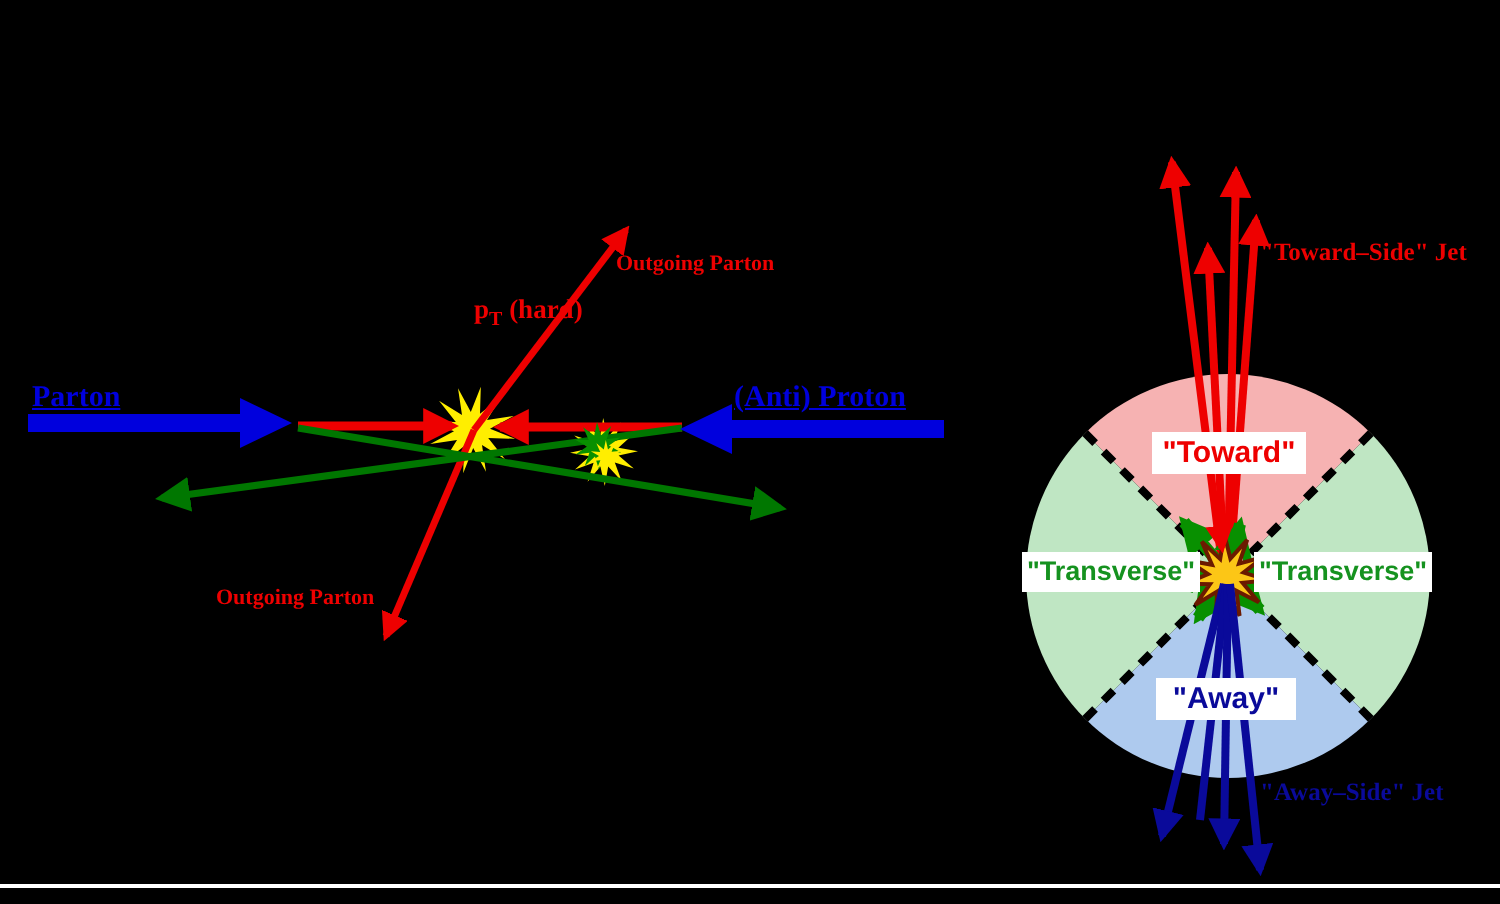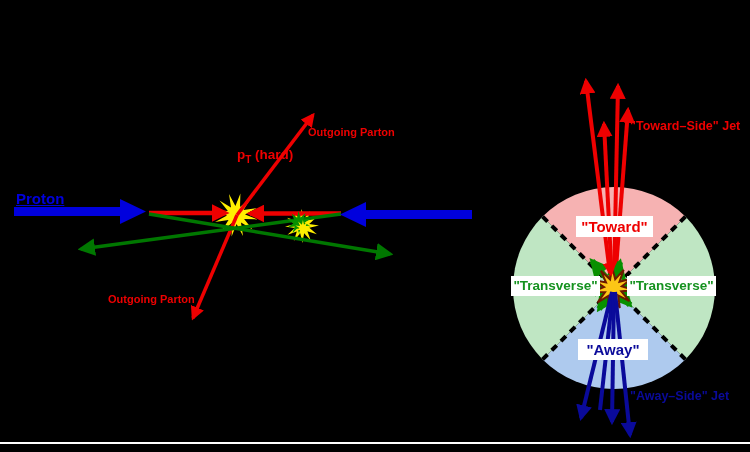--- a/index.html
+++ b/index.html
@@ -1,19 +1,19 @@
 <!DOCTYPE html>
 <html><head>
 <meta charset="utf-8">
 <style>
   html,body{margin:0;padding:0;background:#000;}
   #stage{position:relative;width:750px;height:452px;background:#000;overflow:hidden;
          font-family:"Liberation Sans",sans-serif;}
   #diagram-svg{position:absolute;left:0;top:0;}
-  .lbl{position:absolute;font-weight:bold;white-space:nowrap;line-height:1.1;}
+  .lbl{position:absolute;font-weight:bold;white-space:nowrap;line-height:1.1;font-family:Liberation Serif, serif;}
   .c-red{color:#ee0000;}
   .c-blue{color:#0000dd;}
   .c-navy{color:#0a0a9a;}
   .c-green{color:#15921f;}
   .underline{text-decoration:underline;}
   .region-box{position:absolute;background:#ffffff;text-align:center;font-weight:bold;}
   #box-toward{left:576px;top:216px;width:77px;height:21px;line-height:21px;font-size:15px;}
   #box-trans-l{left:511px;top:276px;width:89px;height:20px;line-height:20px;font-size:13.5px;}
   #box-trans-r{left:627px;top:276px;width:89px;height:20px;line-height:20px;font-size:13.5px;}
   #box-away{left:578px;top:339px;width:70px;height:21px;line-height:21px;font-size:15px;}
@@ -100,21 +100,22 @@
         <line x1="612" y1="292" x2="581" y2="418" marker-end="url(#ar-navy)"></line>
         <line x1="613" y1="292" x2="600" y2="410"></line>
         <line x1="614" y1="292" x2="612" y2="422" marker-end="url(#ar-navy)"></line>
         <line x1="615" y1="292" x2="630" y2="435" marker-end="url(#ar-navy)"></line>
       </g>
 
       <line x1="608" y1="250" x2="611" y2="274" stroke="#ee0000" stroke-width="3.5" marker-end="url(#ar-red)"></line>
     </g>
   </svg>
 
-  <div class="lbl c-blue underline" id="lbl-proton">Proton</div>
+  <div class="lbl c-blue underline" id="lbl-proton">Parton</div>
+  <div class="lbl c-blue underline" id="lbl-antiproton">(Anti) Proton</div>
 
   <div class="lbl c-red" id="lbl-pt"><span>p</span><sub>T</sub><span> (hard)</span></div>
 
   <div class="lbl c-red" id="lbl-out-top">Outgoing Parton</div>
   <div class="lbl c-red" id="lbl-out-bottom">Outgoing Parton</div>
 
   <div class="lbl c-red" id="lbl-toward-jet">"Toward–Side" Jet</div>
   <div class="lbl c-navy" id="lbl-away-jet">"Away–Side" Jet</div>
 
   <div class="region-box c-red" id="box-toward">"Toward"</div>

